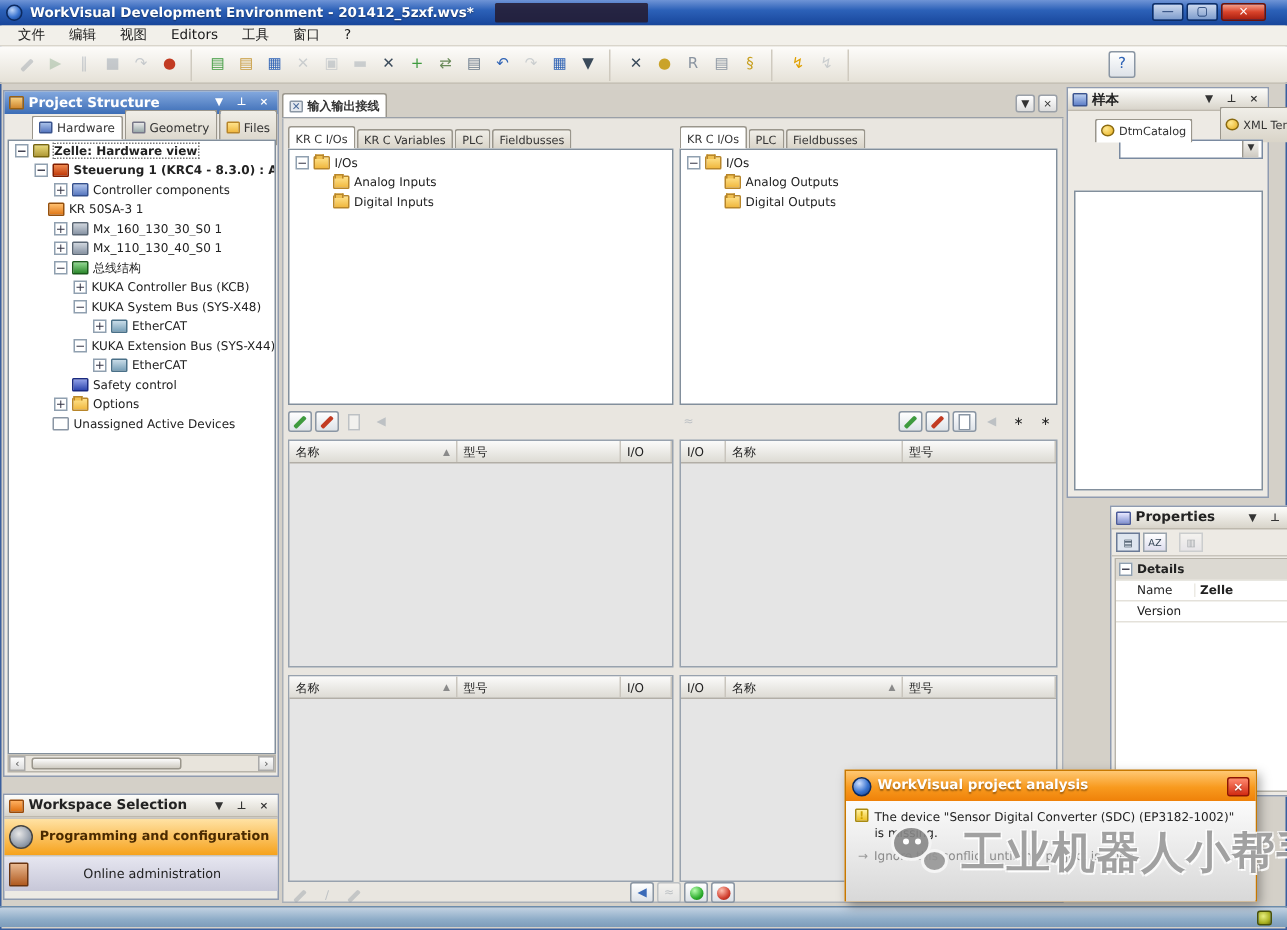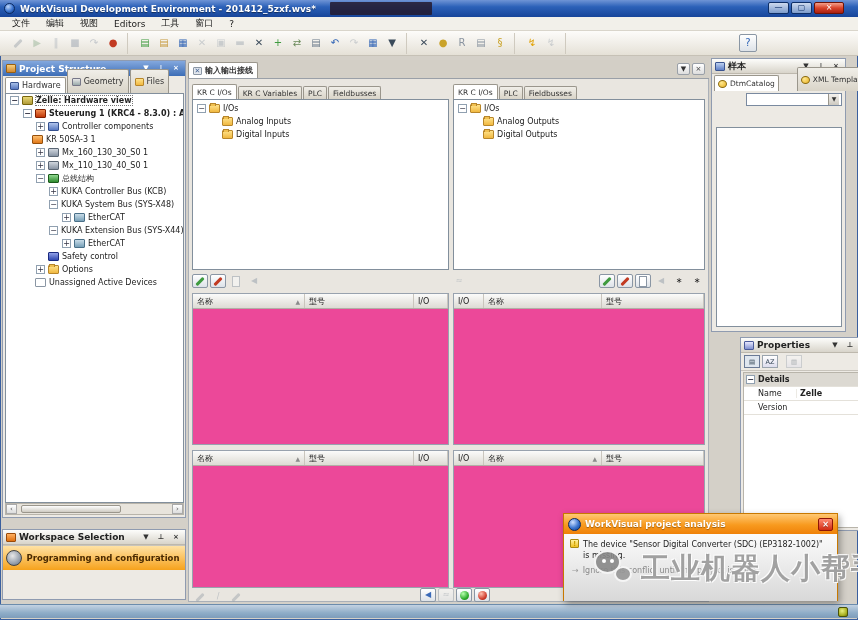--- a/index.html
+++ b/index.html
@@ -60,21 +60,21 @@
 .phbtn{width:12px;height:11px;font-size:7px;line-height:10px;text-align:center;border-radius:1px}
 .phead.blue .phbtn{color:#fff}
 .phead.light .phbtn{color:#333}
 .hico{width:10px;height:9px;border-radius:1px;flex:none}
 .hico.proj{background:linear-gradient(#f8d080,#d08830);border:1px solid #9a6010}
 .hico.ws{background:linear-gradient(#ffb060,#e07010);border:1px solid #9a4a08}
 .hico.cat{background:linear-gradient(#bcd0f0,#6080c8);border:1px solid #3a5490}
 .hico.prop{background:linear-gradient(#e8e8ff,#8090d0);border:1px solid #4a5a9a}
 
 
-.tabs{display:flex;align-items:flex-end;padding-left:2px;gap:1px;height:17px}
+.tabs{display:flex;align-items:center;padding-left:18px;gap:1px;height:17px}
 .tab{display:flex;align-items:center;gap:3px;height:24px;padding:0 4px;font-size:8px;color:#333;
   background:linear-gradient(#f0eee8,#d9d4c8);border:1px solid #9a968c;border-bottom:none;border-radius:2px 2px 0 0;white-space:nowrap}
 .tab.active{background:#fff;height:16px;z-index:2}
 .tico2{width:9px;height:8px;border-radius:1px;flex:none}
 .ico-hw{background:linear-gradient(#a8c0e8,#5878c0);border:1px solid #3a548e}
 .ico-geo{background:linear-gradient(#e8e8e8,#9aa);border:1px solid #778}
 .ico-files{background:linear-gradient(#ffe28a,#f0b840);border:1px solid #b8862a}
 .ico-bee{background:radial-gradient(circle at 35% 30%,#ffe890,#e8b020);border:1px solid #8a6a10;border-radius:50%}
 .ico-wiring{background:#e4e8ee;border:1px solid #8a96a4;color:#4a6a9a;font-size:7px;line-height:7px;text-align:center}
 
@@ -108,21 +108,21 @@
 .dtb{width:13px;height:12px;border:1px solid #9aa0a8;background:linear-gradient(#fff,#ddd);font-size:7px;line-height:11px;text-align:center;border-radius:2px;color:#333}
 #editor-body{position:absolute;left:0;top:19px;width:521px;height:523px;background:#e9e6e0;border:1px solid #aab0b8;border-top:none}
 .subtabs{position:absolute;height:15px;display:flex;align-items:flex-end;gap:1px}
 .subtabs .tab{height:13px;font-size:7.5px;padding:0 4px}
 .subtabs .tab.active{height:15px}
 #midbar-left,#midbar-center,#midbar-right,#bottombar-left,#bottombar-right{position:absolute;display:flex;gap:2px;align-items:center}
 .mini .ticon{width:16px;height:14px}
 .mini .ticon .g{font-size:8px}
 
 
-.grid{position:absolute;border:1px solid #98a2ae;background:#ec4899}
+.grid{position:absolute;border:1px solid #98a2ae;background:#e5e5e5}
 .ghead{display:flex;height:15px;background:linear-gradient(#fbfbfa,#dddbd4);border-bottom:1px solid #b2aea6;font-size:8px;color:#222}
 .gcol{padding:1px 4px;border-right:1px solid #c9c5bd;display:flex;align-items:center;overflow:hidden;white-space:nowrap}
 .gcol .sort{margin-left:auto;color:#8a8a8a;font-size:6px}
 .gc-name{width:112px}.gc-type{flex:1}.gc-io{width:34px}
 .gc-io2{width:30px}.gc-name2{width:118px}
 
 
 #project-panel{left:2px;top:60px;width:184px;height:458px}
 #project-tree{left:2px;top:32px;width:179px;height:410px}
 #proj-hscroll{position:absolute;left:2px;top:442px;width:179px;height:12px;background:#e8e4dc;border:1px solid #b8b4aa;display:flex;align-items:center}
@@ -422,20 +422,24 @@
     <span class="sp"></span>
     <span class="phbtn">▼</span>
     <span class="phbtn">⊥</span>
     <span class="phbtn">×</span>
   </div>
   <div>
       <div class="ws-item orange">
       <span class="wico tico ico-gear"></span>
       <span class="wlbl">Programming and configuration</span>
     </div>
+      <div class="ws-item plain">
+      <span class="wico tico ico-clip"></span>
+      <span class="wlbl">Online administration</span>
+    </div>
     </div>
 </div>
 
 <div id="editor">
   <div id="doc-tabstrip">
     <span style="display:flex;align-items:flex-end">
         <span class="tab active">
         <span class="tico2 ico-wiring">✕</span>
         <span>输入输出接线</span>
       </span>

